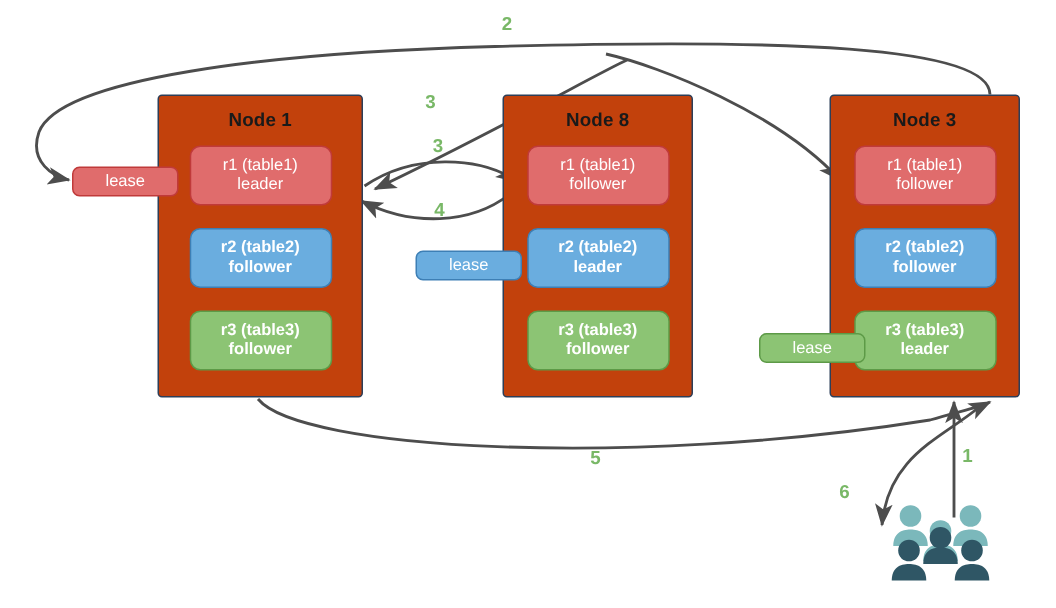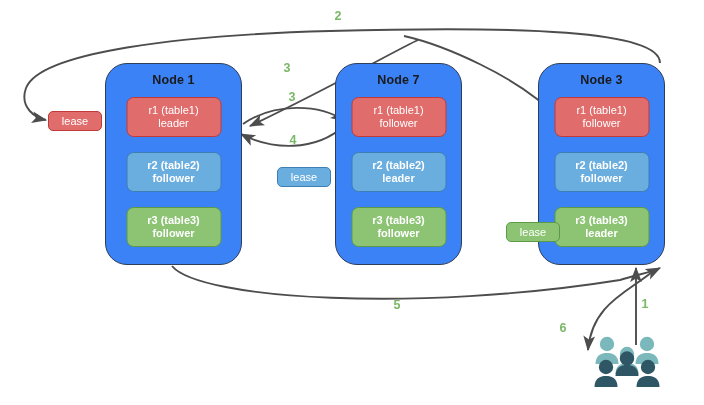--- a/index.html
+++ b/index.html
@@ -1,36 +1,36 @@
 <!DOCTYPE html>
 <html><head>
 <meta charset="utf-8">
 <style>
   html,body{margin:0;padding:0;background:#ffffff;}
   body{width:704px;height:405px;overflow:hidden;
        font-family:"Liberation Sans","DejaVu Sans",sans-serif;}
   #canvas{position:relative;width:704px;height:405px;background:#fff;}
   svg.layer{position:absolute;left:0;top:0;width:704px;height:405px;
             pointer-events:none;}
-  .node-box{position:absolute;background:#3b82f6;border:1.6px solid #2d3e58;
-            border-radius:22px;box-sizing:border-box;}
+  .node-box{position:absolute;background:#c2410c;border:1.6px solid #2d3e58;
+            border-radius:3px;box-sizing:border-box;}
   .node-title{position:absolute;left:0;right:0;top:9px;text-align:center;
               font-size:12.5px;font-weight:bold;color:#1a1a1a;letter-spacing:.1px;}
   .range{position:absolute;left:50%;transform:translateX(-50%);
          width:95px;height:40px;border-radius:7px;box-sizing:border-box;
          display:flex;flex-direction:column;align-items:center;
          justify-content:center;color:#ffffff;font-size:11px;line-height:13.5px;
          text-align:center;}
   .range .l1,.range .l2{display:block;}
   .r-red{background:#e06c6c;border:1.4px solid #c03a3a;}
   .r-blue{background:#6aaddf;border:1.4px solid #3d7fb5;font-weight:bold;}
   .r-green{background:#8cc474;border:1.4px solid #5d9a47;font-weight:bold;}
   .lease{position:absolute;border-radius:5px;box-sizing:border-box;
          display:flex;align-items:center;justify-content:center;
-         color:#ffffff;font-size:11px;height:20px;width:54px;}
+         color:#ffffff;font-size:11px;height:20px;width:71px;}
   .lease.red{background:#e06c6c;border:1.4px solid #c03a3a;}
   .lease.blue{background:#6aaddf;border:1.4px solid #3d7fb5;}
   .lease.green{background:#8cc474;border:1.4px solid #5d9a47;}
   .step{position:absolute;color:#79b867;font-size:12.5px;font-weight:bold;
         text-align:center;}
   .people{position:absolute;}
 </style>
 </head>
 <body>
 
@@ -73,36 +73,36 @@
       <span class="l1">r2 (table2)</span>
       <span class="l2">follower</span>
     </div>
     <div class="range r-green" style="top:143px;">
       <span class="l1">r3 (table3)</span>
       <span class="l2">follower</span>
     </div>
   </div>
 
   <div class="node-box" style="left:335px;top:63px;width:127px;height:202px;">
-    <div class="node-title">Node 7</div>
+    <div class="node-title">Node 8</div>
     <div class="range r-red" style="top:33px;">
       <span class="l1">r1 (table1)</span>
       <span class="l2">follower</span>
     </div>
     <div class="range r-blue" style="top:88px;">
       <span class="l1">r2 (table2)</span>
       <span class="l2">leader</span>
     </div>
     <div class="range r-green" style="top:143px;">
       <span class="l1">r3 (table3)</span>
       <span class="l2">follower</span>
     </div>
   </div>
 
-  <div class="node-box" style="left:538px;top:63px;width:127px;height:202px;">
+  <div class="node-box" style="left:553px;top:63px;width:127px;height:202px;">
     <div class="node-title">Node 3</div>
     <div class="range r-red" style="top:33px;">
       <span class="l1">r1 (table1)</span>
       <span class="l2">follower</span>
     </div>
     <div class="range r-blue" style="top:88px;">
       <span class="l1">r2 (table2)</span>
       <span class="l2">follower</span>
     </div>
     <div class="range r-green" style="top:143px;">

